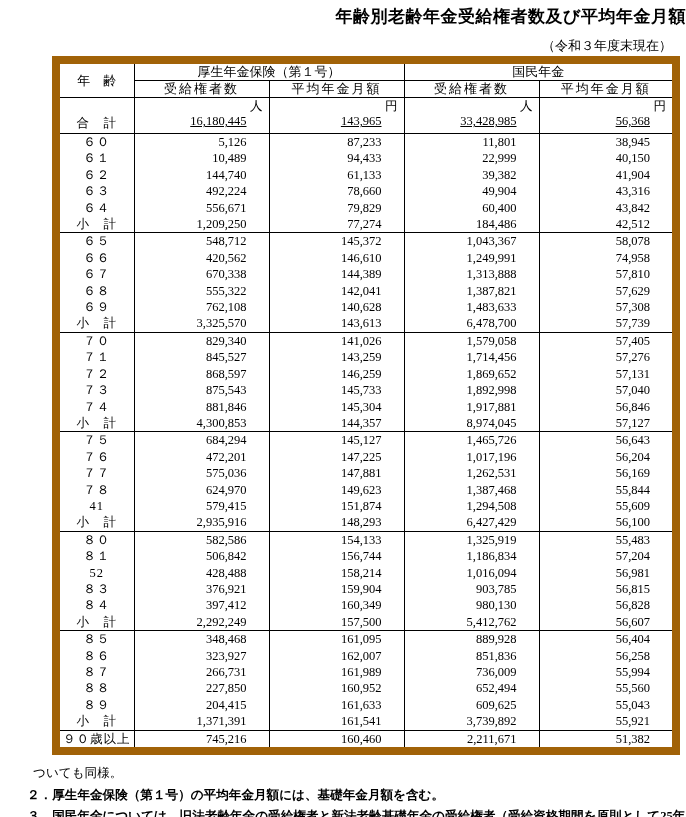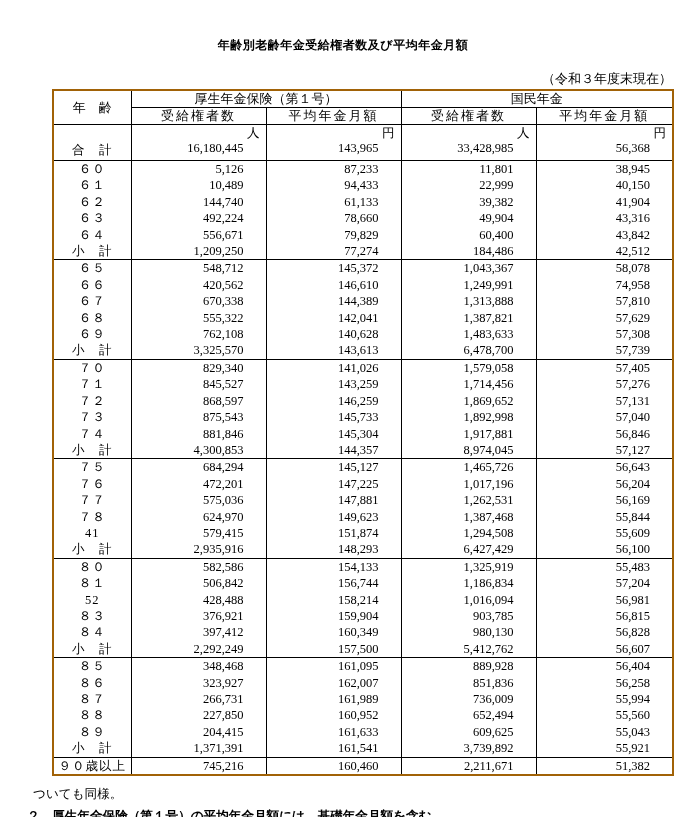--- a/index.html
+++ b/index.html
@@ -12,43 +12,42 @@
   .doc {
     position: relative;
     width: 686px;
     height: 817px;
     background: #ffffff;
     overflow: hidden;
   }
   .title {
     font-family: "Liberation Sans", "DejaVu Sans", sans-serif;
     font-weight: bold;
-    font-size: 12px;
-    text-align: center;
+    font-size: 17px;
+    text-align: right;
     padding-top: 5px;
     letter-spacing: 0.5px;
     white-space: nowrap;
-    margin-top: 32px;
   }
   .date-note {
     font-size: 13px;
     text-align: right;
     padding-right: 14px;
-    margin-top: 16px;
+    margin-top: 9px;
     margin-bottom: 1px;
     white-space: nowrap;
   }
   table.pension {
     border-collapse: collapse;
     table-layout: fixed;
     margin-left: 52px;
     width: 620px;
     font-size: 12.5px;
   }
-  table.pension { border: 2px solid #a16207; }
+  table.pension { border: 8px solid #a16207; }
   th {
     border: 1px solid #000;
     font-weight: normal;
     height: 16px;
     padding: 0;
     font-size: 13px;
     text-align: center;
     line-height: 16px;
     white-space: nowrap;
   }
@@ -82,20 +81,21 @@
     text-align: right;
     padding-right: 6px;
     height: 16px;
     line-height: 17px;
   }
   td.total-cell .val {
     text-align: right;
     padding-right: 22px;
     height: 16px;
     line-height: 15px;
+    text-decoration: underline;
   }
   .footnotes {
     margin: 8px 0 0 8px;
     font-size: 12.6px;
     line-height: 21.5px;
     white-space: nowrap;
   }
   .fn-line.indent-0 { padding-left: 0; }
   .fn-line.indent-1 { padding-left: 19px; font-weight: bold; }
   .fn-line.indent-2 { padding-left: 25px; }

